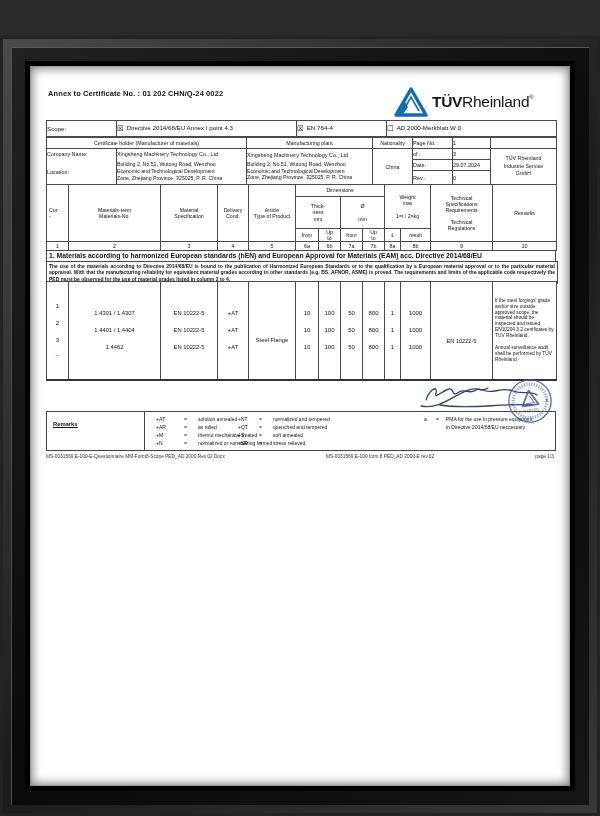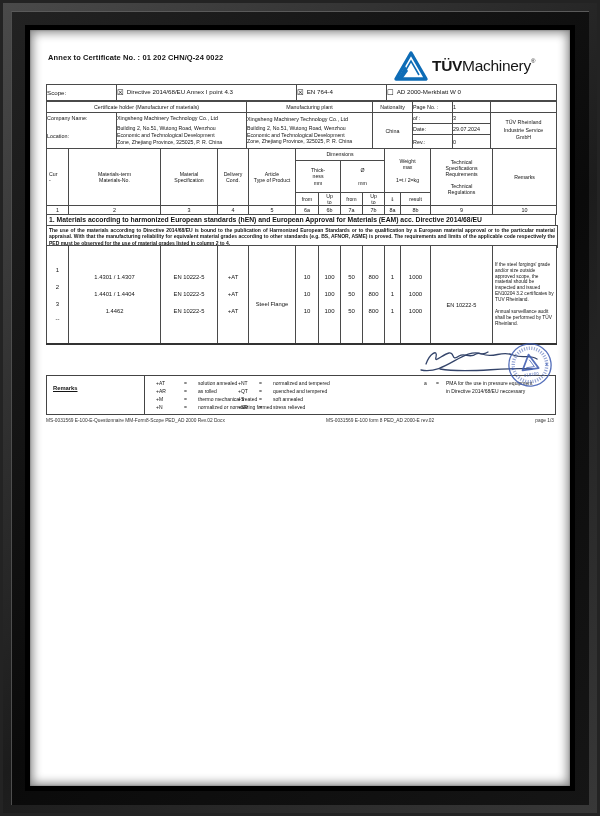--- a/index.html
+++ b/index.html
@@ -1,19 +1,19 @@
 <!DOCTYPE html>
 <html><head>
 <meta charset="utf-8">
 <style>
   html,body{margin:0;padding:0;}
   body{width:600px;height:816px;position:relative;overflow:hidden;background:#2a2a2a;
        font-family:"Liberation Sans",sans-serif;color:#141414;}
   
-  .frame{position:absolute;inset:0;background:#232323;}
+  .frame{position:absolute;inset:0;background:#232323;margin-top:36px;}
   .bevel{position:absolute;inset:3px;
          background:linear-gradient(135deg,#4a4a4a 0%,#303030 30%,#1c1c1c 55%,#383838 100%);}
   .lip{position:absolute;inset:11px;border-top:1px solid #5a5a5a;border-left:1px solid #4e4e4e;
        background:linear-gradient(135deg,#222 0%,#0a0a0a 55%,#151515 100%);}
   .lip2{position:absolute;inset:25px;background:#000;}
   .paper{position:absolute;inset:30px;background:#fff;
          box-shadow:inset 0 0 10px 3px rgba(0,0,0,.45), inset 0 0 2px #999;}
   
   .abs{position:absolute;}
   .pre{white-space:pre-line;}
@@ -92,21 +92,21 @@
   <div class="paper">
 
     <div class="abs annex-title">Annex to Certificate No. : 01 202 CHN/Q-24 0022</div>
 
     <div class="abs logo">
       <svg width="36" height="32" viewBox="0 0 36 32">
         <path d="M18,3 L33,29 L3,29 Z" fill="none" stroke="#0e6cb6" stroke-width="3.4" stroke-linejoin="round"></path>
         <path d="M10,25 L18,11 L26,25" fill="none" stroke="#0e6cb6" stroke-width="1.6"></path>
         <path d="M5,28 L12,16 L15,21 L10,28 Z" fill="#0e6cb6"></path>
       </svg>
-      <div class="logo-text"><b>TÜV</b><span>Machinery</span><sup>®</sup></div>
+      <div class="logo-text"><b>TÜV</b><span>Rheinland</span><sup>®</sup></div>
     </div>
 
     <table class="t scope-t">
       <colgroup>
           <col style="width:70px">
           <col style="width:180px">
           <col style="width:90px">
           <col style="width:170px">
         </colgroup>
       <tbody>

